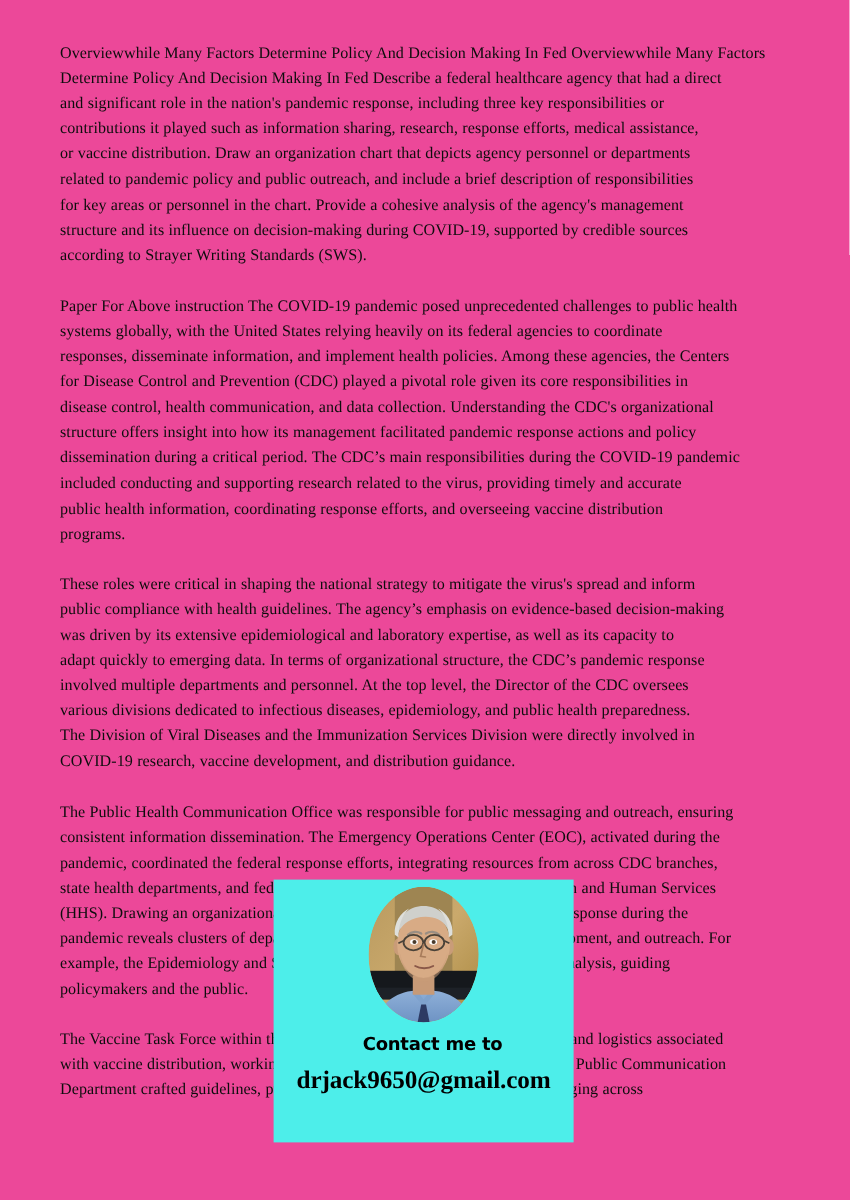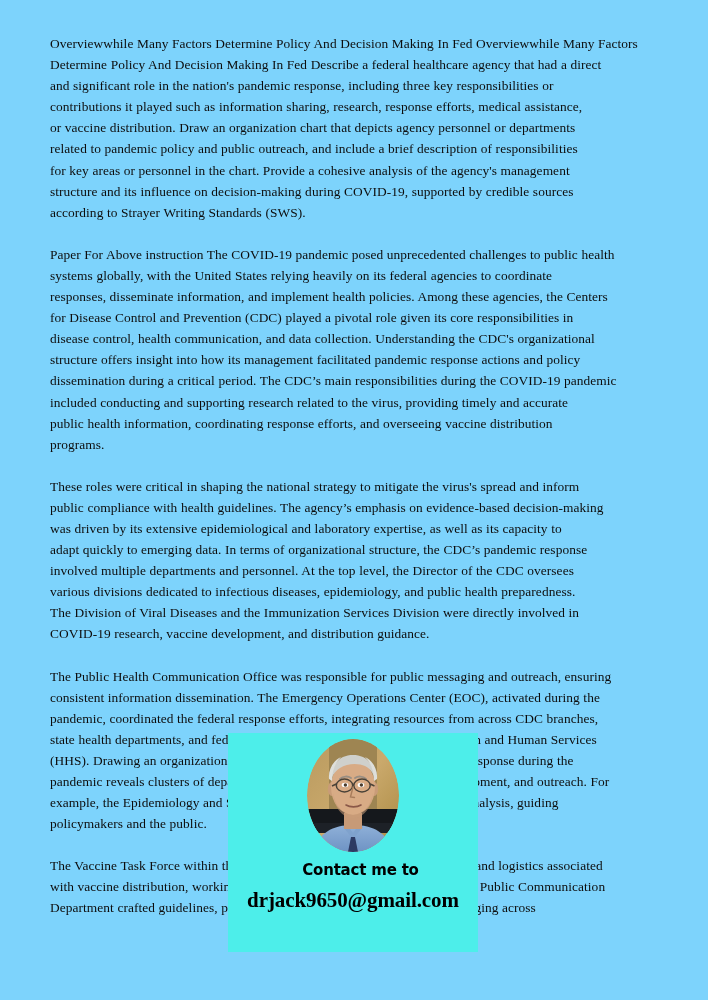--- a/index.html
+++ b/index.html
@@ -16,21 +16,21 @@
     color: #0d0d0d;
     -webkit-font-smoothing: antialiased;
   }
 
   #page {
     position: absolute;
     left: 0;
     top: 0;
     width: 708px;
     height: 1000px;
-    background: #7dd3fc;
+    background: #ec4899;
   }
 
   #doc-body {
     position: absolute;
     left: 50px;
     top: 33px;
     width: 620px;
   }
 
   .para {

